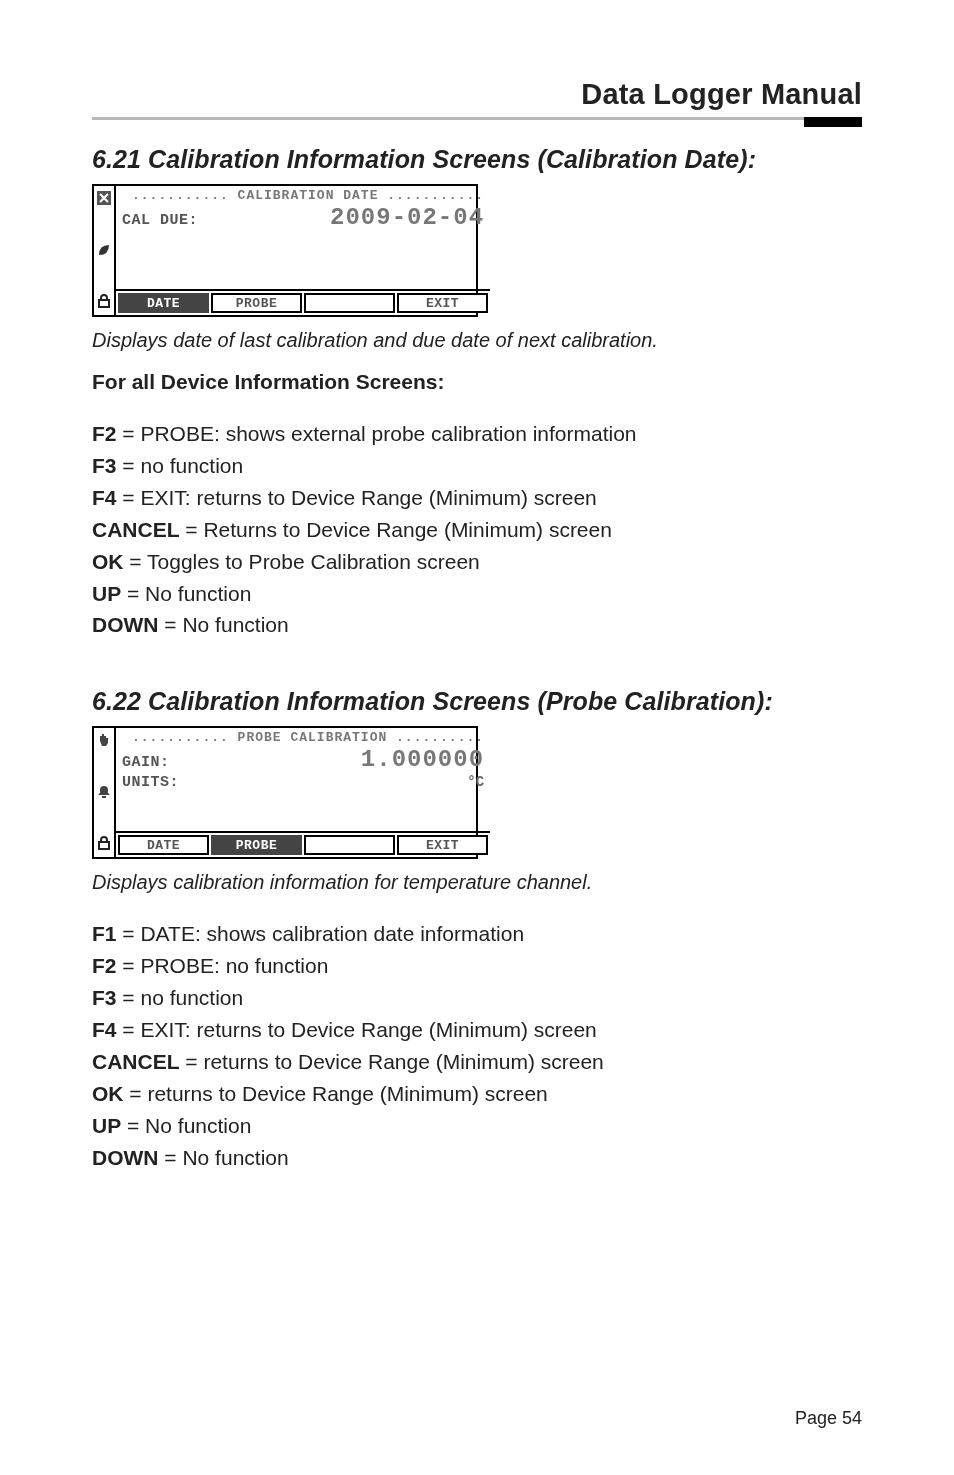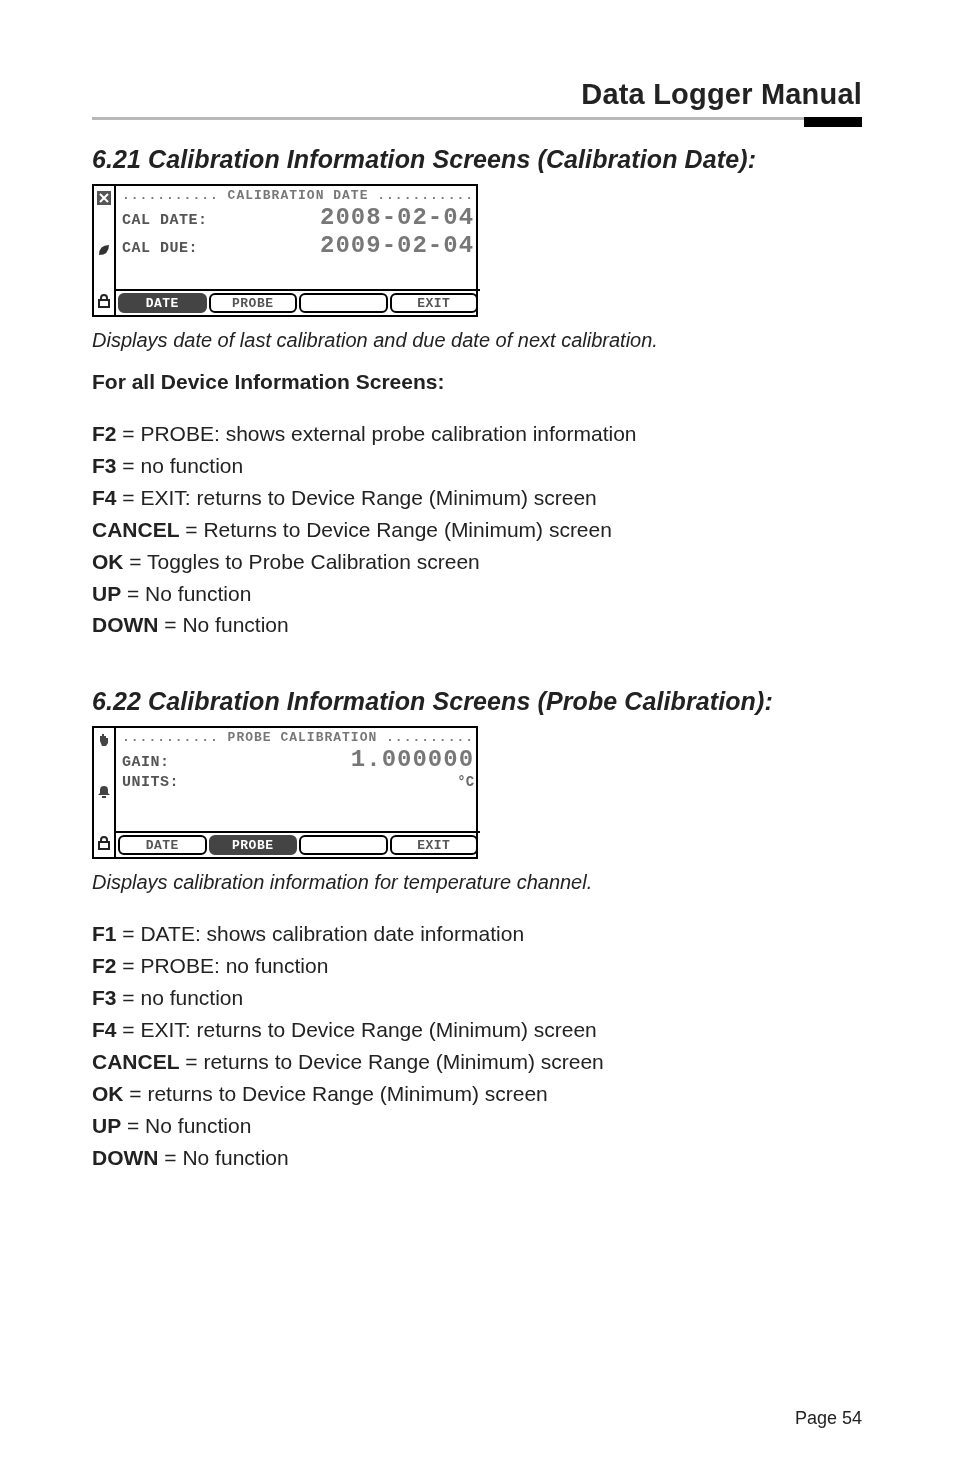--- a/index.html
+++ b/index.html
@@ -77,21 +77,21 @@
     flex: 1;
     display: flex;
     flex-direction: column;
   }
   .lcd-titlebar {
     font-family: "Courier New", monospace;
     font-size: 13px;
     font-weight: 700;
     letter-spacing: 1px;
     color: #777;
-    padding: 2px 6px 0 6px;
+    padding: 2px 6px 0 16px;
     white-space: pre;
     overflow: hidden;
   }
   .lcd-body {
     padding: 1px 6px 0px 6px;
     min-height: 86px;
     font-family: "Courier New", monospace;
     font-weight: 700;
   }
   .lcd-row {
@@ -117,21 +117,21 @@
   }
   .lcd-softkeys {
     display: flex;
     gap: 2px;
     padding: 2px;
     border-top: 2px solid #000;
   }
   .softkey {
     flex: 1;
     border: 2px solid #000;
-    border-radius: 6px;
+    border-radius: 0;
     height: 20px;
     font-family: "Courier New", monospace;
     font-size: 13px;
     font-weight: 700;
     display: flex;
     align-items: center;
     justify-content: center;
     background: #fff;
     color: #555;
     letter-spacing: 0.5px;
@@ -200,24 +200,20 @@
         <div class="icon-slot">
           <svg width="16" height="16" viewBox="0 0 16 16">
               <rect x="3" y="7" width="10" height="7" fill="none" stroke="#222" stroke-width="2"></rect>
               <path d="M5 7 V5 a3 3 0 0 1 6 0 V7" fill="none" stroke="#222" stroke-width="2"></path>
             </svg>
         </div>
       </div>
       <div class="lcd-main">
         <div class="lcd-titlebar">........... CALIBRATION DATE ...........</div>
         <div class="lcd-body">
-          <div class="lcd-row">
-            <span class="lcd-label">CAL DATE:</span>
-            <span class="lcd-value">2008-02-04</span>
-          </div>
           <div class="lcd-row">
             <span class="lcd-label">CAL DUE:</span>
             <span class="lcd-value">2009-02-04</span>
           </div>
         </div>
         <div class="lcd-softkeys">
           <div class="softkey active">DATE</div>
           <div class="softkey">PROBE</div>
           <div class="softkey"></div>
           <div class="softkey">EXIT</div>

